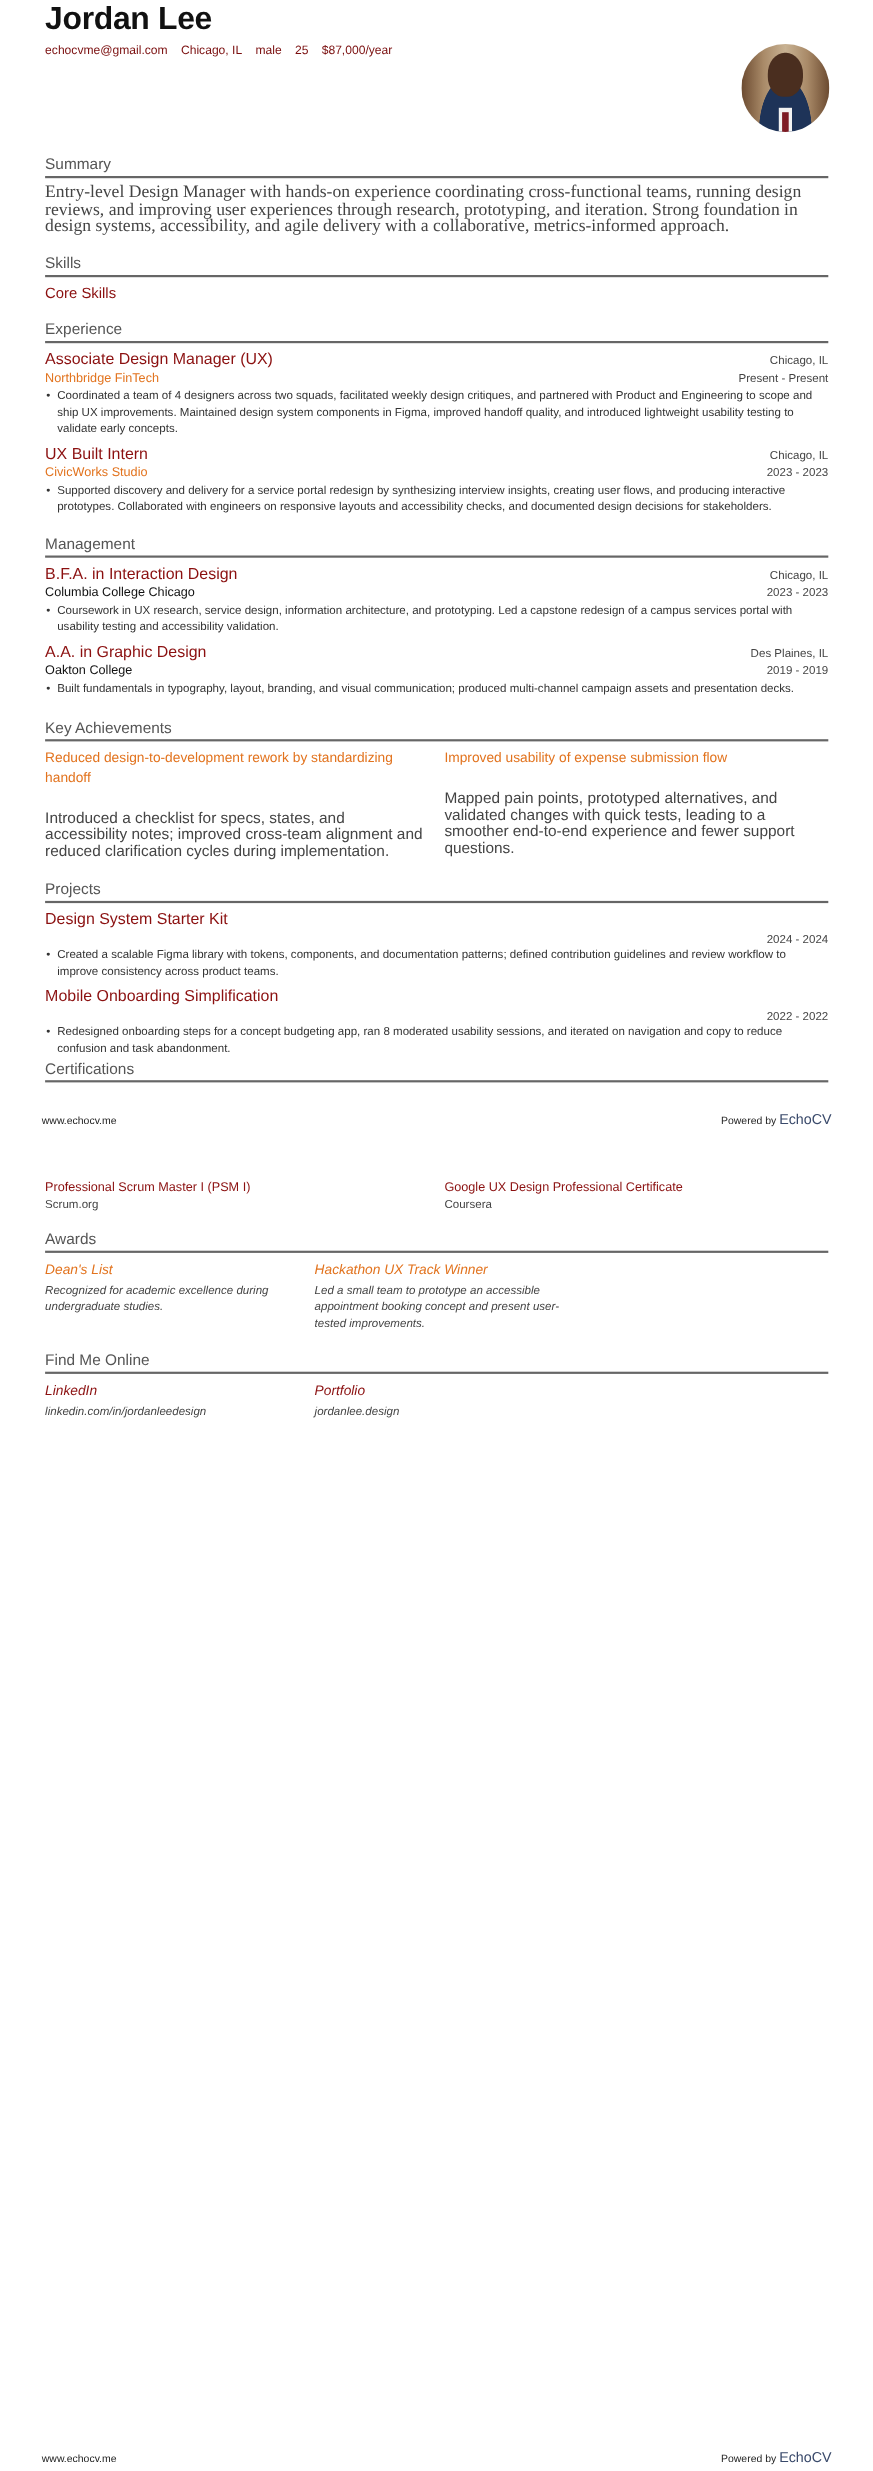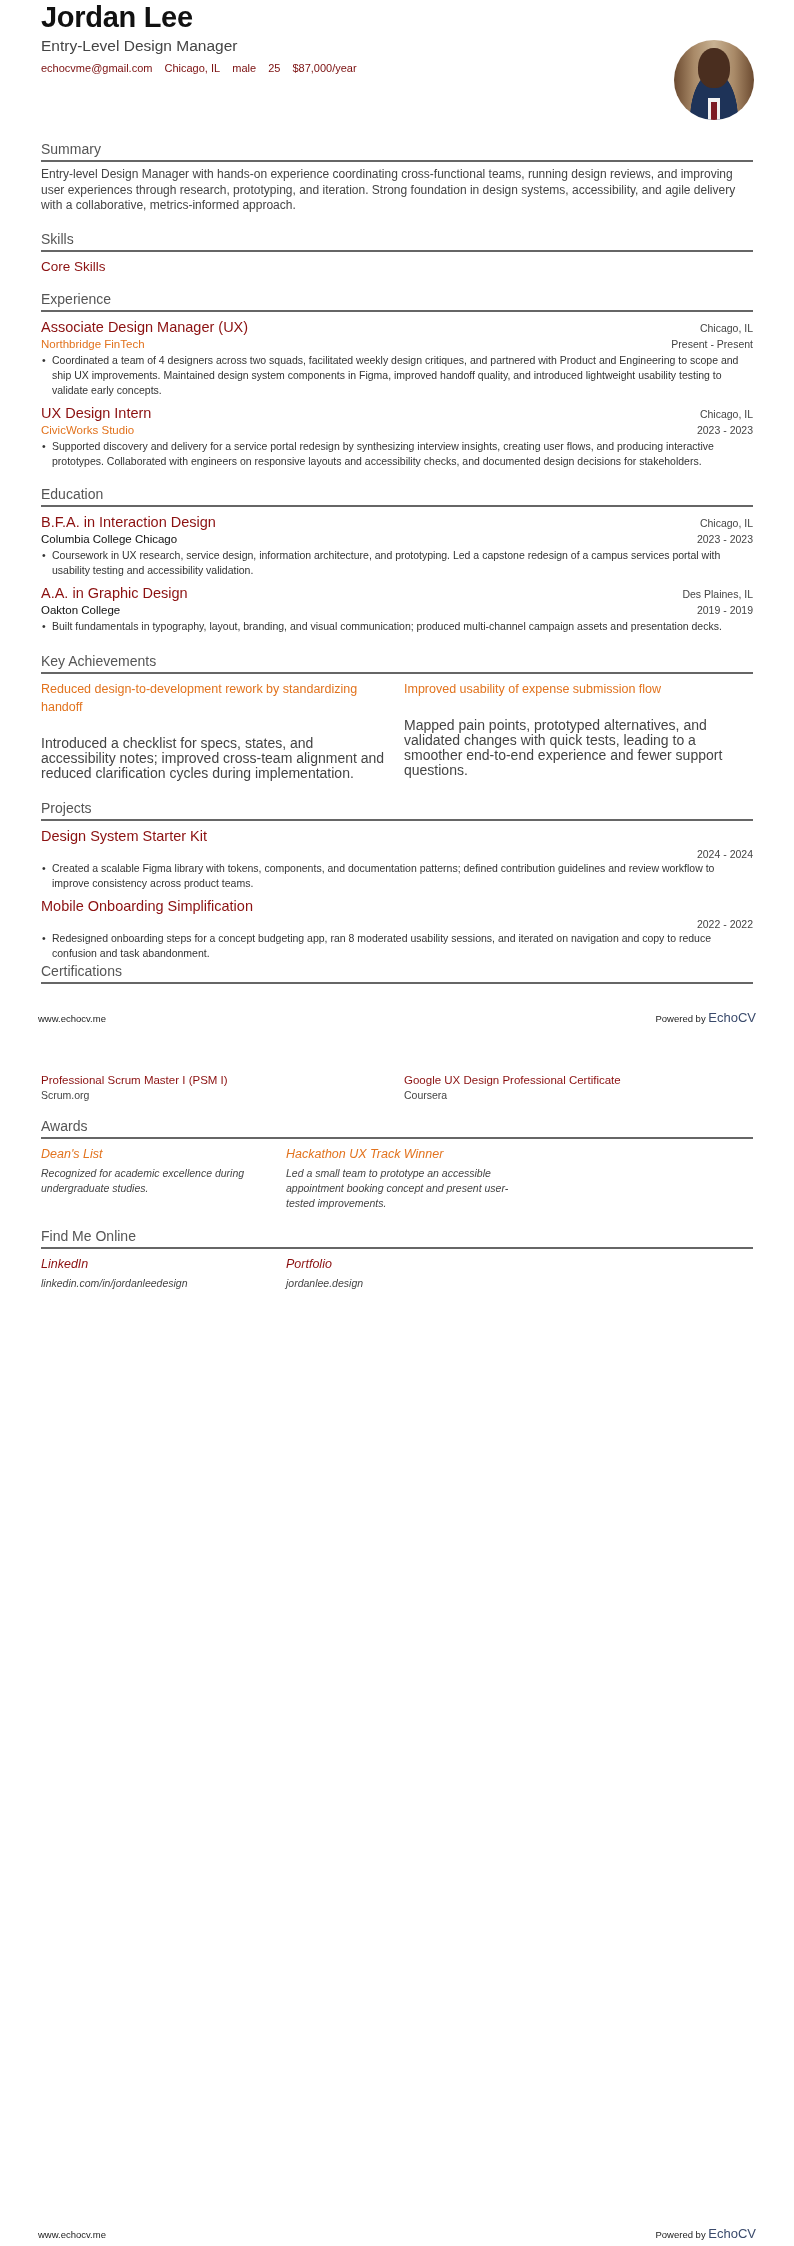--- a/index.html
+++ b/index.html
@@ -15,21 +15,21 @@
   .avatar { position: absolute; right: 40px; top: 40px; width: 80px; height: 80px; border-radius: 50%; overflow: hidden;
             background: radial-gradient(circle at 50% 38%, #5a3a28 0 18%, transparent 19%),
                         radial-gradient(ellipse at 50% 100%, #1e3358 0 42%, transparent 43%),
                         linear-gradient(90deg, #6b4a30 0%, #a98a68 25%, #c8b293 50%, #a98a68 75%, #6b4a30 100%); }
   .avatar .shirt { position: absolute; left: 34px; bottom: 0; width: 12px; height: 22px; background: #f2f2f2; }
   .avatar .tie { position: absolute; left: 37px; bottom: 0; width: 6px; height: 18px; background: #7d1b24; }
   .avatar .face { position: absolute; left: 24px; top: 8px; width: 32px; height: 40px; border-radius: 48% 48% 45% 45%; background: #4a2e1f; }
 
   .section { margin-top: 14px; }
   .section-title { font-size: 14px; color: #555; line-height: 18px; padding-bottom: 2px; border-bottom: 2px solid #666; }
-  .summary-text { font-size: 12px; color: #444; line-height: 15.5px; margin-top: 5px; }
+  .summary-text { font-size: 16px; color: #444; line-height: 15.5px; margin-top: 5px; font-family: Liberation Serif, serif; }
 
   .subhead { font-size: 13.5px; color: #8b1010; margin-top: 6px; line-height: 18px; }
   .skills { display: flex; flex-wrap: wrap; gap: 8px 8px; margin-top: 6px; }
   .chip { border: 1.3px solid #222; font-size: 10.5px; color: #333; padding: 5px 12px; line-height: 13px; }
 
   .entry { margin-top: 6px; }
   .row { display: flex; justify-content: space-between; align-items: baseline; }
   .entry-title { font-size: 14.5px; color: #8b1010; line-height: 19px; }
   .entry-sub-orange { font-size: 11.5px; color: #e2731e; line-height: 15px; }
   .entry-sub-dark { font-size: 11.5px; color: #111; line-height: 15px; }
@@ -54,21 +54,20 @@
   .link-title { font-size: 12.5px; color: #8b1010; line-height: 18px; }
   .link-text { font-size: 10.5px; color: #444; line-height: 15px; margin-top: 3px; }
 </style>
 </head>
 <body>
 
 <div class="page">
 
   <div class="header pad">
     <div class="name">Jordan Lee</div>
-    <div class="role">Entry-Level Design Manager</div>
     <div class="contact">
       <span>echocvme@gmail.com</span>
       <span>Chicago, IL</span>
       <span>male</span>
       <span>25</span>
       <span>$87,000/year</span>
     </div>
     <div class="avatar">
       <div class="face"></div>
       <div class="shirt"></div>
@@ -96,33 +95,33 @@
       </div>
       <div class="row">
         <div class="entry-sub-orange">Northbridge FinTech</div>
         <div class="meta">Present - Present</div>
       </div>
       <div class="bullet">Coordinated a team of 4 designers across two squads, facilitated weekly design critiques, and partnered with Product and Engineering to scope and ship UX improvements. Maintained design system components in Figma, improved handoff quality, and introduced lightweight usability testing to validate early concepts.</div>
     </div>
 
     <div class="entry">
       <div class="row">
-        <div class="entry-title">UX Design Intern</div>
+        <div class="entry-title">UX Built Intern</div>
         <div class="meta">Chicago, IL</div>
       </div>
       <div class="row">
         <div class="entry-sub-orange">CivicWorks Studio</div>
         <div class="meta">2023 - 2023</div>
       </div>
       <div class="bullet">Supported discovery and delivery for a service portal redesign by synthesizing interview insights, creating user flows, and producing interactive prototypes. Collaborated with engineers on responsive layouts and accessibility checks, and documented design decisions for stakeholders.</div>
     </div>
   </div>
 
   <div class="section pad" style="margin-top:16px;">
-    <div class="section-title">Education</div>
+    <div class="section-title">Management</div>
 
     <div class="entry">
       <div class="row">
         <div class="entry-title">B.F.A. in Interaction Design</div>
         <div class="meta">Chicago, IL</div>
       </div>
       <div class="row">
         <div class="entry-sub-dark">Columbia College Chicago</div>
         <div class="meta">2023 - 2023</div>
       </div>

